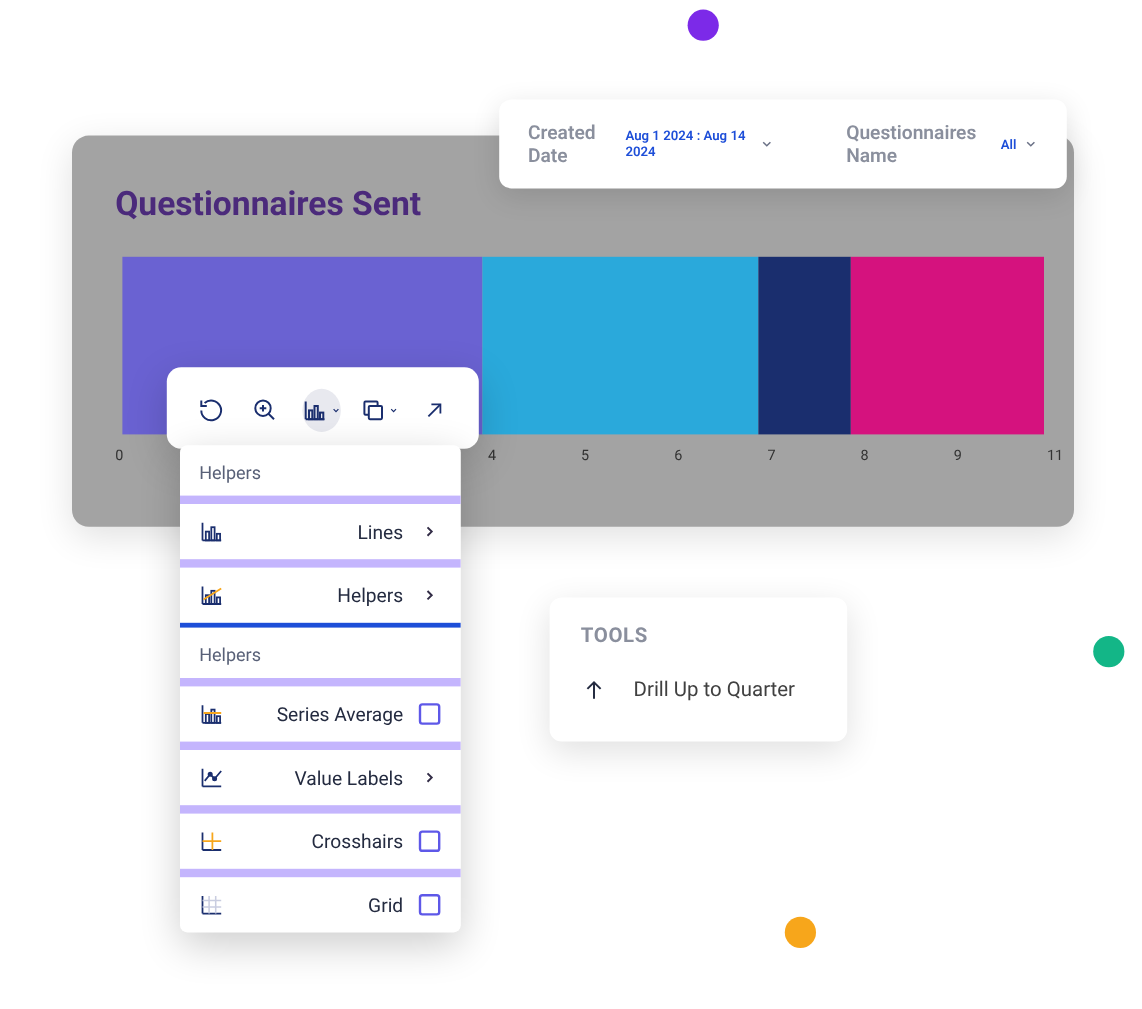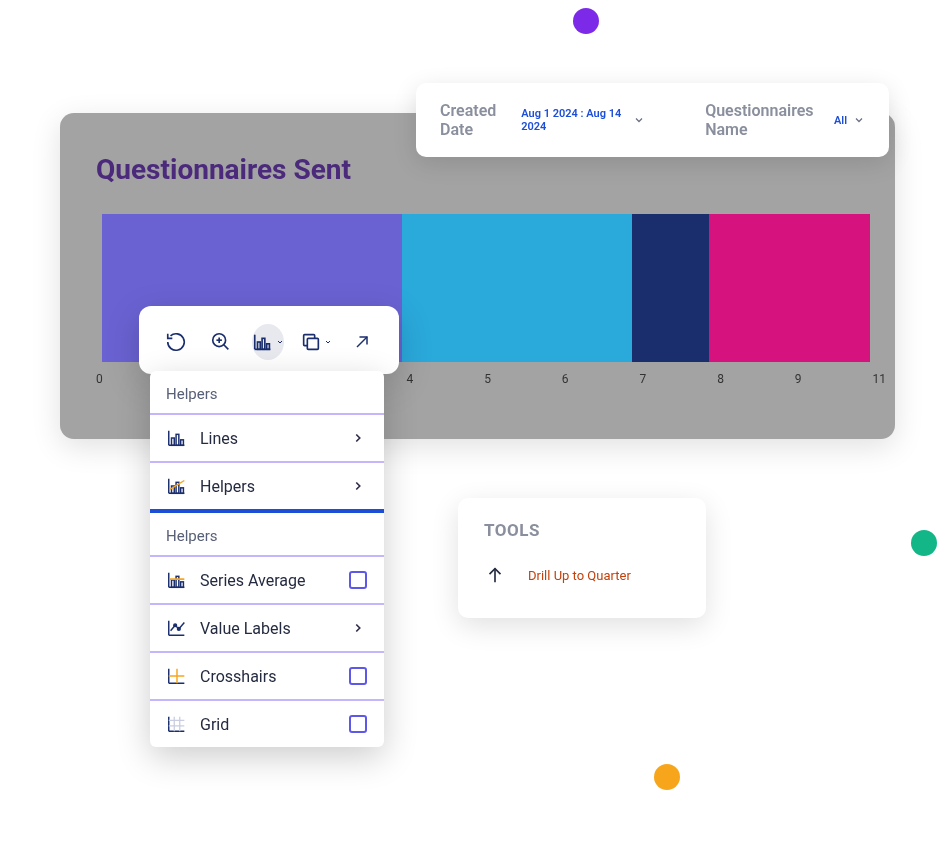--- a/index.html
+++ b/index.html
@@ -107,23 +107,24 @@
 }
 .menu-section-label {
   padding: 14px 16px 10px 16px;
   color: #586077;
   font-size: 15px;
 }
 .menu-item {
   display: flex;
   align-items: center;
   padding: 12px 16px;
-  border-top: 2px solid #c4b5fd;
+  border-top: 7px solid #c4b5fd;
   gap: 12px;
   cursor: pointer;
+  text-align: right;
 }
 .menu-item .mi-icon { width: 22px; height: 22px; color: #1a2e6e; flex-shrink: 0; }
 .menu-item .mi-label { flex: 1; color: #242b40; font-size: 16px; }
 .menu-item .mi-right { width: 20px; height: 20px; display:flex; align-items:center; justify-content:center; color: #322c46; }
 .checkbox {
   width: 18px; height: 18px;
   border: 2px solid #5e58e8;
   border-radius: 3px;
 }
 
@@ -133,21 +134,21 @@
   left: 458px;
   width: 248px;
   background: #fff;
   border-radius: 10px;
   box-shadow: 0 8px 28px rgba(0,0,0,0.12);
   padding: 22px 26px 24px 26px;
 }
 .tools-title { color: #8a8f9d; font-size: 17px; font-weight: 700; letter-spacing: 0.5px; margin-bottom: 16px; }
 .tools-row { display: flex; align-items: center; gap: 22px; padding: 8px 0; cursor: pointer; }
 .tools-row .arrow { width: 22px; height: 22px; color: #242b40; }
-.tools-row .tlabel { color: #c2410c; font-size: 13px; }
+.tools-row .tlabel { color: #404040; font-size: 17px; }
 </style>
 </head>
 <body>
 
 <div class="dot dot-purple"></div>
 <div class="dot dot-teal"></div>
 <div class="dot dot-orange"></div>
 
 <div class="main-card">
   <div class="main-title">Questionnaires Sent</div>

